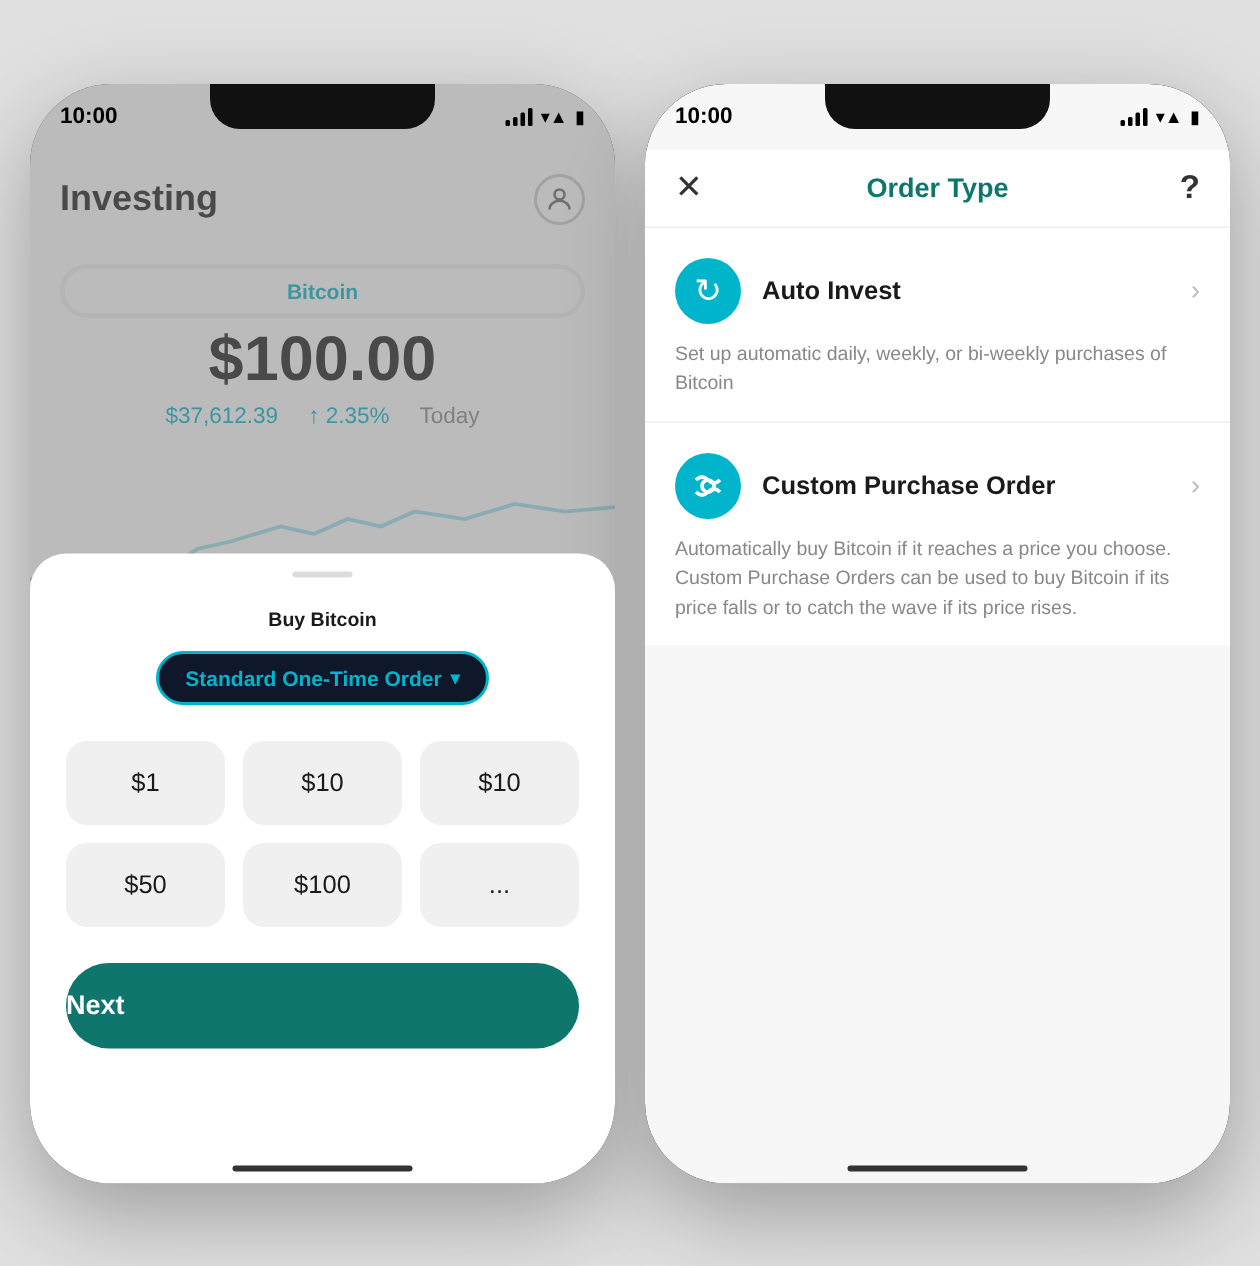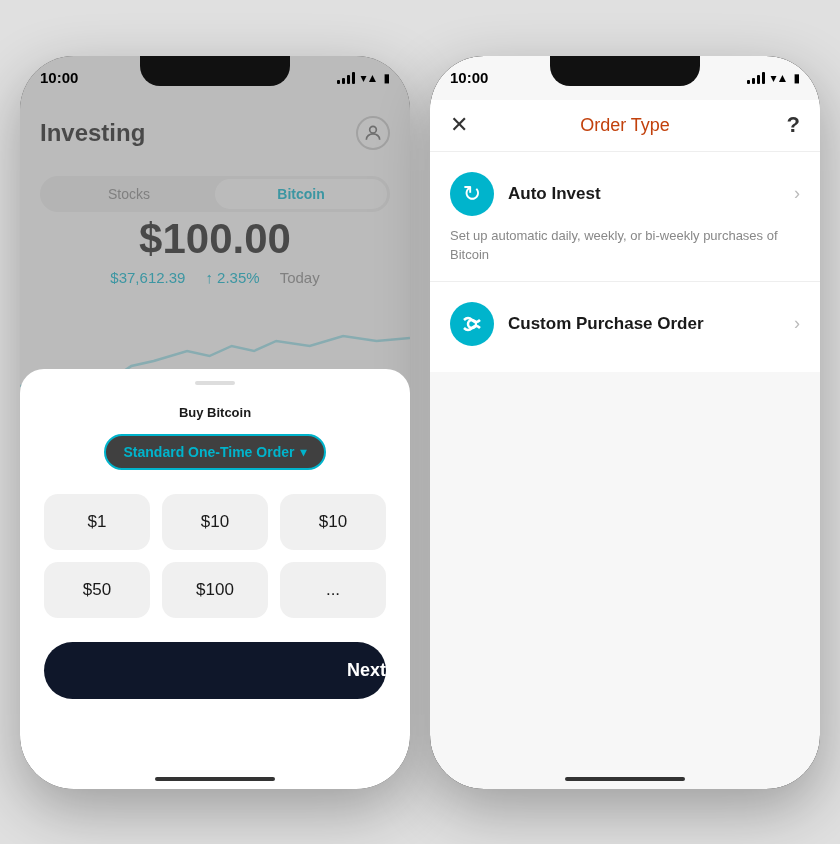--- a/index.html
+++ b/index.html
@@ -216,21 +216,21 @@
       font-size: 13px;
       font-weight: 700;
       color: #1a1a1a;
       margin-bottom: 14px;
     }
     .order-type-btn {
       display: flex;
       align-items: center;
       justify-content: center;
       gap: 6px;
-      background: #404040;
+      background: #0f172a;
       border: 2px solid #00b4cc;
       border-radius: 20px;
       padding: 8px 18px;
       margin: 0 auto 24px;
       width: fit-content;
       color: #00b4cc;
       font-size: 14px;
       font-weight: 600;
     }
     .amount-grid {
@@ -242,24 +242,24 @@
     .amount-btn {
       background: #f0f0f0;
       border-radius: 14px;
       padding: 18px 0;
       text-align: center;
       font-size: 17px;
       font-weight: 500;
       color: #1a1a1a;
     }
     .next-btn {
-      background: #0f172a;
+      background: #0f766e;
       border-radius: 30px;
       padding: 18px 0;
-      text-align: right;
+      text-align: left;
       font-size: 18px;
       font-weight: 600;
       color: #fff;
       width: 100%;
     }
     .home-indicator-left {
       position: absolute;
       bottom: 8px;
       left: 50%;
       transform: translateX(-50%);
@@ -290,22 +290,22 @@
       border-bottom: 1px solid #eee;
     }
     .header-close {
       font-size: 22px;
       color: #333;
       font-weight: 400;
       width: 30px;
     }
     .header-title {
       font-size: 18px;
-      font-weight: 400;
-      color: #c2410c;
+      font-weight: 700;
+      color: #0f766e;
     }
     .header-help {
       font-size: 22px;
       font-weight: 700;
       color: #333;
       width: 30px;
       text-align: right;
     }
 
     .order-content {
@@ -396,21 +396,20 @@
       <span class="investing-title">Investing</span>
       <div class="avatar-icon">
         <svg width="20" height="20" viewBox="0 0 24 24" fill="none" stroke="#666" stroke-width="2">
           <circle cx="12" cy="8" r="4"></circle>
           <path d="M4 20c0-4 3.6-7 8-7s8 3 8 7"></path>
         </svg>
       </div>
     </div>
 
     <div class="tab-bar">
-      <div class="tab-item inactive">Stocks</div>
       <div class="tab-item active">Bitcoin</div>
     </div>
 
     <div class="price-section">
       <div class="main-price">$100.00</div>
       <div class="price-meta">
         <span class="btc-price">$37,612.39</span>
         <span class="price-change">↑ 2.35%</span>
         <span class="price-period">Today</span>
       </div>
@@ -492,19 +491,20 @@
               <svg width="24" height="24" viewBox="0 0 24 24" fill="none" stroke="white" stroke-width="2.5">
                 <circle cx="12" cy="12" r="4"></circle>
                 <path d="M4 8 Q8 4 12 8 Q16 12 20 8"></path>
                 <path d="M4 16 Q8 20 12 16 Q16 12 20 16"></path>
               </svg>
             </div>
             <span class="option-name">Custom Purchase Order</span>
           </div>
           <span class="chevron-right">›</span>
         </div>
+        <div class="option-desc">Automatically buy Bitcoin if it reaches a price you choose. Custom Purchase Orders can be used to buy Bitcoin if its price falls or to catch the wave if its price rises.</div>
       </div>
 
     </div>
 
     <div class="home-indicator-right"></div>
   </div>
 </div>
 
 </body></html>

